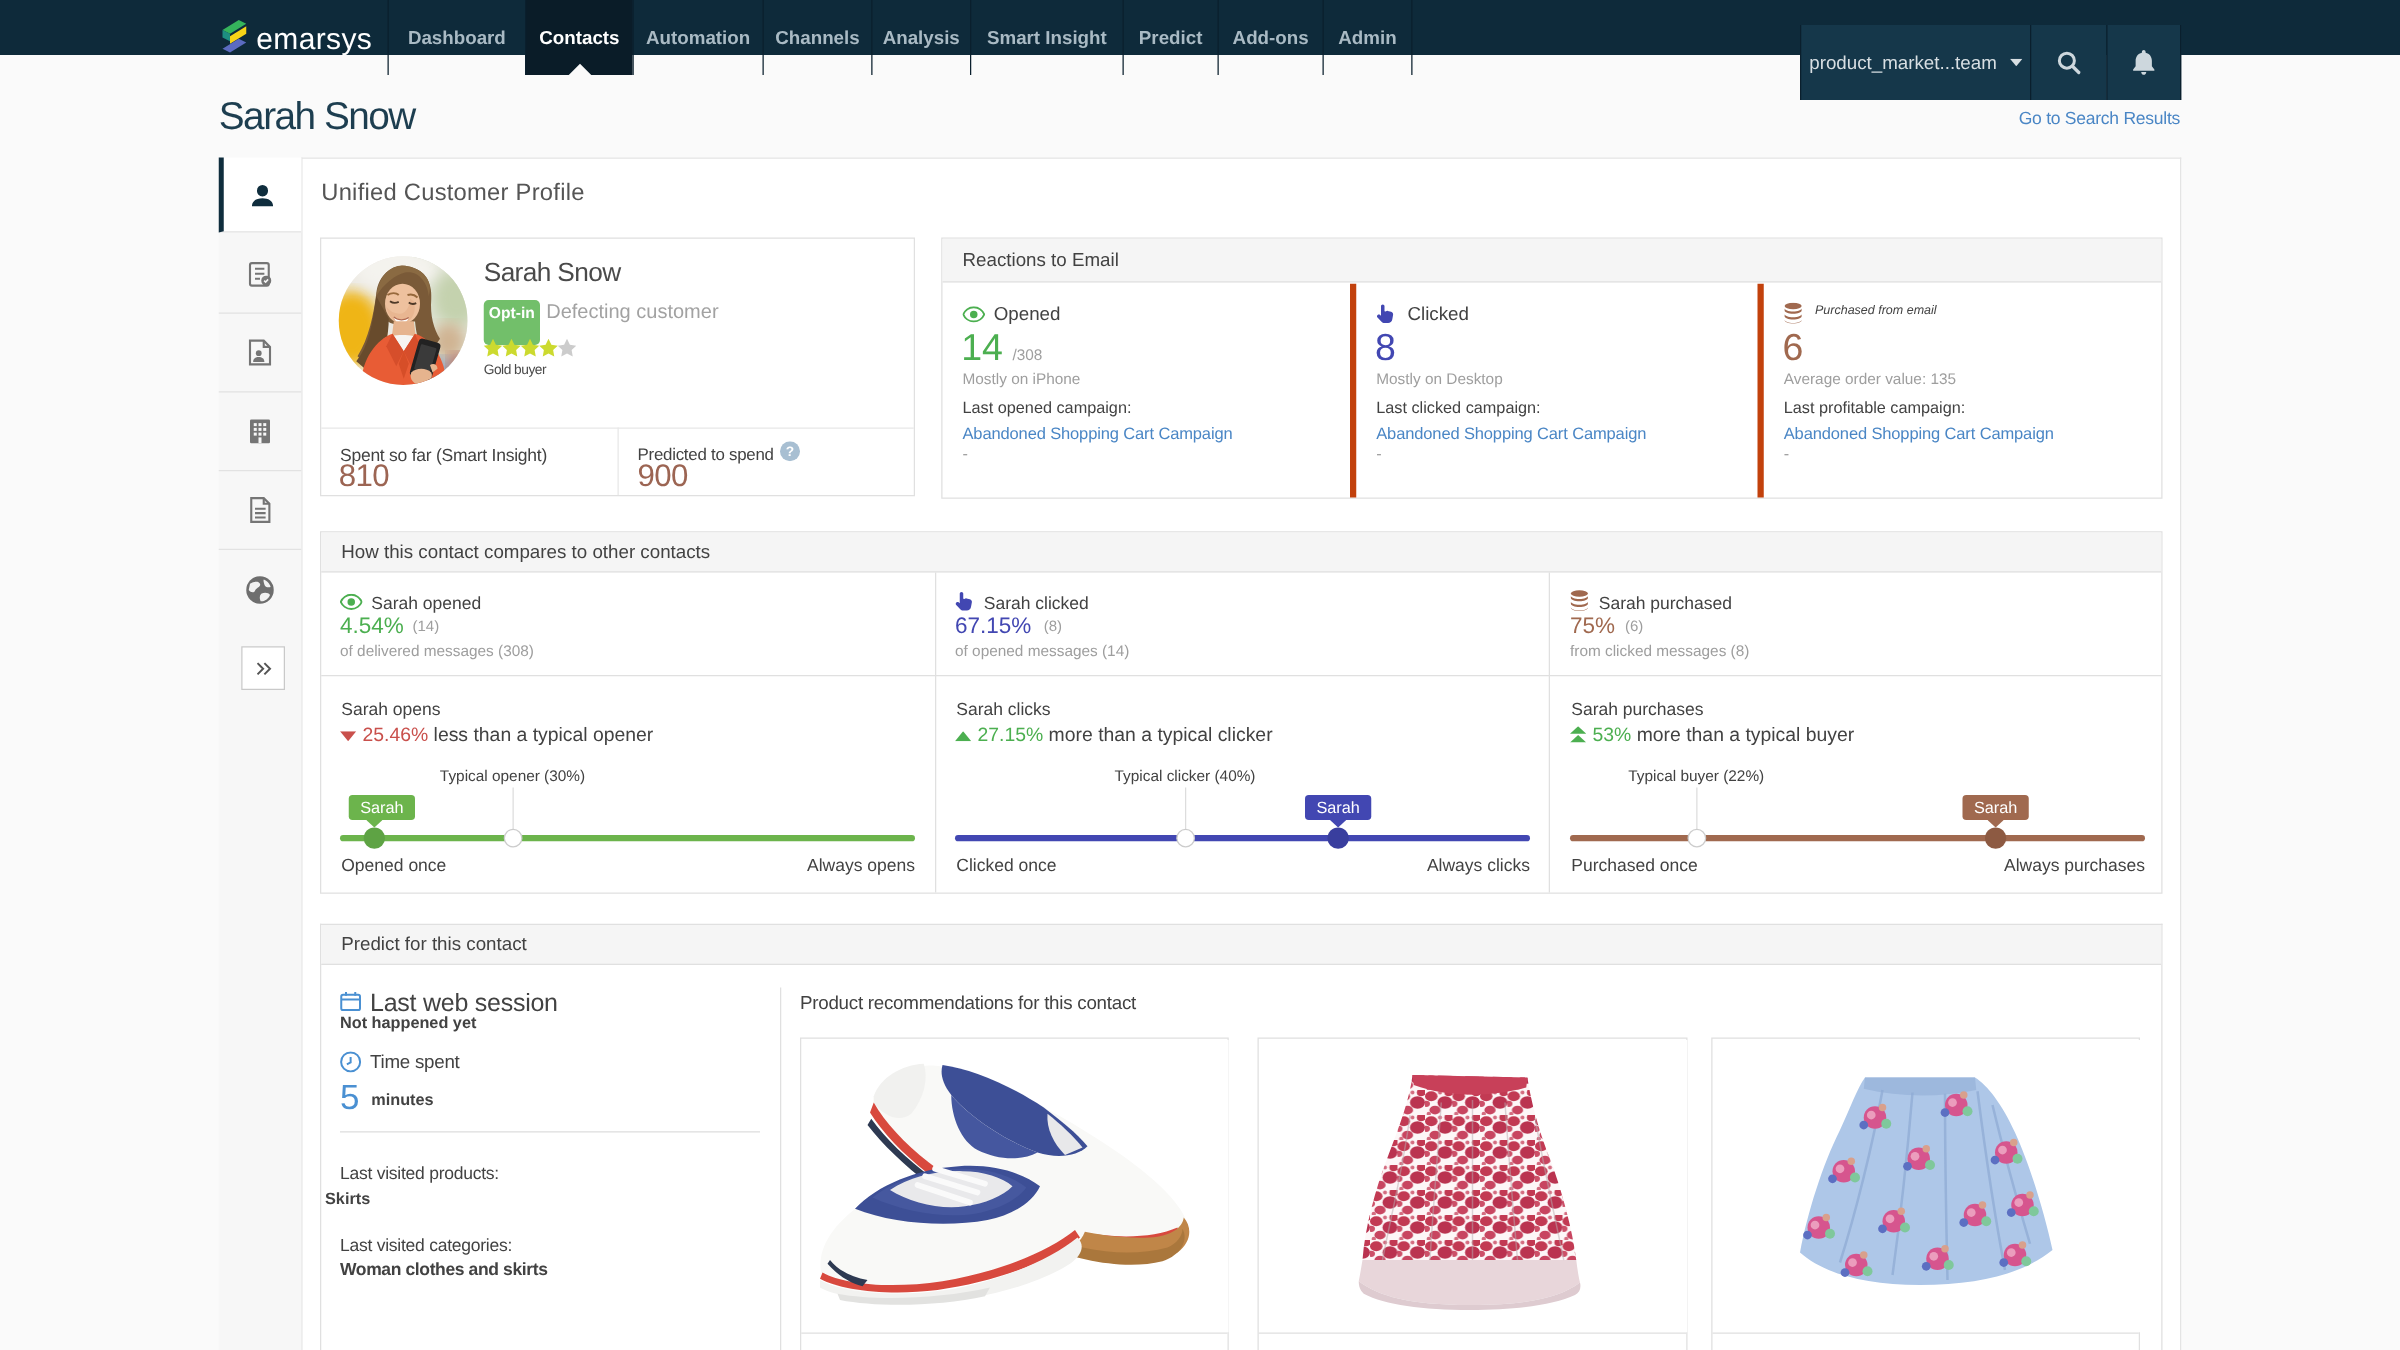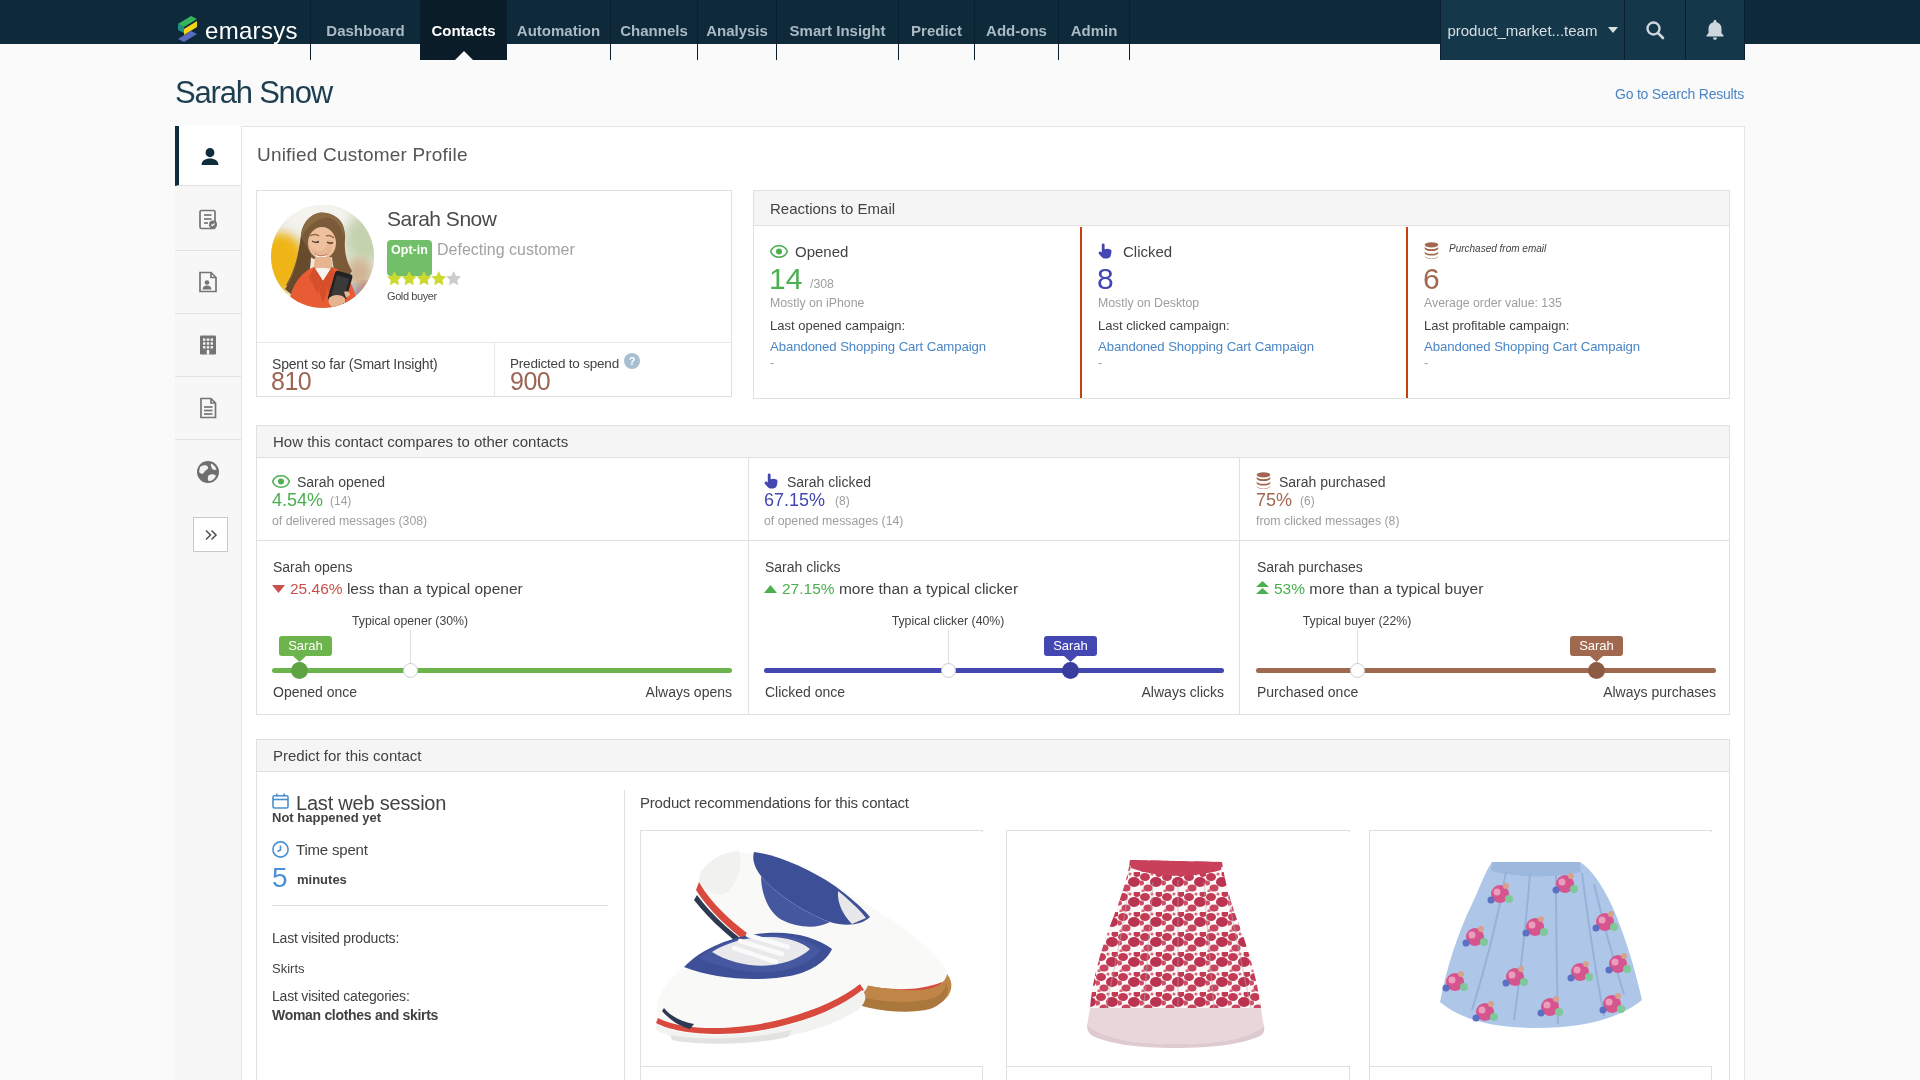--- a/index.html
+++ b/index.html
@@ -7,21 +7,21 @@
   font-family:"Liberation Sans", sans-serif; position:relative; }
 .abs { position:absolute; }
 
 
 #nav { position:absolute; left:0; top:0; width:1920px; height:44px; background:#0e2a3a; }
 .navitem { position:absolute; top:0; height:60px; display:flex; align-items:center; justify-content:center;
   color:#a9bac4; font-size:15px; font-weight:700; border-left:1px solid #0a1f2d; }
 .navitem.active { background:#0a1c28; color:#fff; }
 .navitem.active:after { content:""; position:absolute; bottom:0; left:50%; margin-left:-9px;
   border-left:9px solid transparent; border-right:9px solid transparent; border-bottom:9px solid #fafafa; }
-.navcell { background:#15374a; }
+.navcell { background:#15374a;margin-top:20px; }
 #logo { position:absolute; left:176px; top:14px; }
 
 #pagetitle { position:absolute; left:175px; top:75px; font-size:31px; letter-spacing:-1.2px; color:#1d3e50; }
 #gosearch { position:absolute; right:176px; top:86px; font-size:14px; letter-spacing:-0.2px; color:#4a86c5; }
 
 
 #maincard { position:absolute; left:241px; top:126px; width:1504px; height:954px;
   background:#fff; border:1px solid #e4e4e4; border-bottom:none; }
 #ucp-title { position:absolute; left:257px; top:144px; font-size:19px; color:#555; letter-spacing:.2px; }
 
@@ -43,21 +43,21 @@
 .indigo { color:#4247b2; }
 .brown { color:#a0694f; }
 .red { color:#c9504c; }
 
 
 #profile { left:256px; top:190px; width:476px; height:207px; }
 
 #reactions { left:753px; top:190px; width:977px; height:209px; }
 #reactions .phead { height:35px; }
 .rcol { position:absolute; top:36px; bottom:0; }
-.rcol + .rcol { border-left:2px solid #c2410c; }
+.rcol + .rcol { border-left:5px solid #c2410c; }
 
 #compares { left:256px; top:425px; width:1474px; height:290px; }
 
 #predict { left:256px; top:739px; width:1474px; height:341px; border-bottom:none; }
 
 .prodcard { position:absolute; top:90px; height:251px; background:#fff; border:1px solid #e0e0e0; }
 .prodsep { position:absolute; left:0; right:0; top:235px; border-top:1px solid #e0e0e0; }
 </style>
 </head>
 <body>
@@ -398,21 +398,21 @@
       <circle cx="8.5" cy="8.5" r="7.6" fill="none" stroke="#4a90d2" stroke-width="1.6"></circle>
       <path d="M8.5 4.5 L8.5 9 L5.5 10.5" fill="none" stroke="#4a90d2" stroke-width="1.6"></path>
     </svg>
   <div class="abs dark" style="left:39px; top:101px; font-size:15px; letter-spacing:-0.2px;">Time spent</div>
   <div class="abs" style="left:15px; top:122px; font-size:28px; color:#4a90d2;">5</div>
   <div class="abs dark" style="left:40px; top:132px; font-size:13px; font-weight:700;">minutes</div>
 
   <div class="abs" style="left:15px; top:165px; width:336px; border-top:1px solid #ddd;"></div>
 
   <div class="abs dark" style="left:15px; top:190px; font-size:14px; letter-spacing:-0.2px;">Last visited products:</div>
-  <div class="abs dark" style="left:15px; top:211px; font-size:13px; font-weight:400;margin-top:10px;">Skirts</div>
+  <div class="abs dark" style="left:3px; top:211px; font-size:13px; font-weight:700;">Skirts</div>
   <div class="abs dark" style="left:15px; top:248px; font-size:14px; letter-spacing:-0.2px;">Last visited categories:</div>
   <div class="abs dark" style="left:15px; top:267px; font-size:14px; font-weight:700; letter-spacing:-0.3px;">Woman clothes and skirts</div>
 
   <div class="abs dark" style="left:383px; top:54px; font-size:15px; letter-spacing:-0.2px;">Product recommendations for this contact</div>
 
   <div class="prodcard" style="left:383px; width:343px; height:280px;">
     <svg class="abs" style="left:1px; top:1px;" width="341" height="234" viewBox="0 0 341 234">
       <rect width="341" height="234" fill="#ffffff"></rect>
 
       <g>

